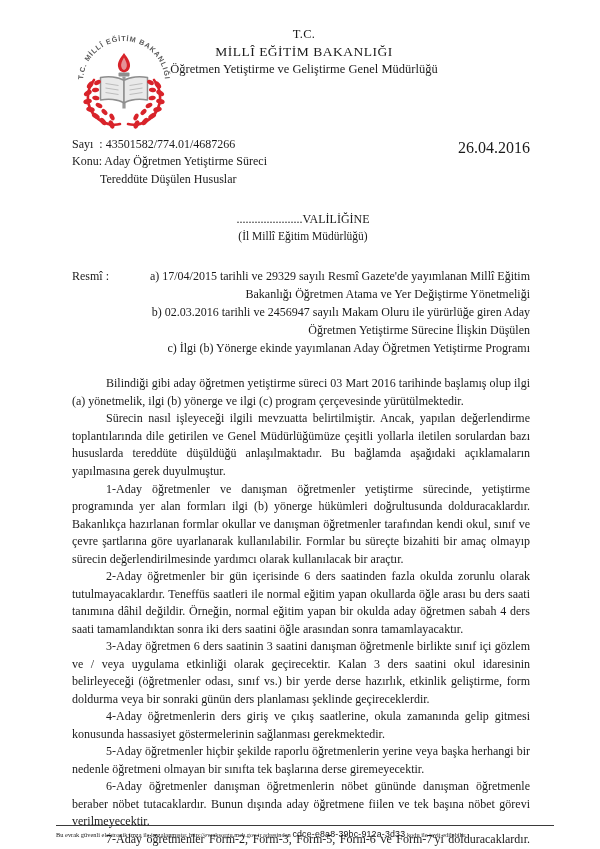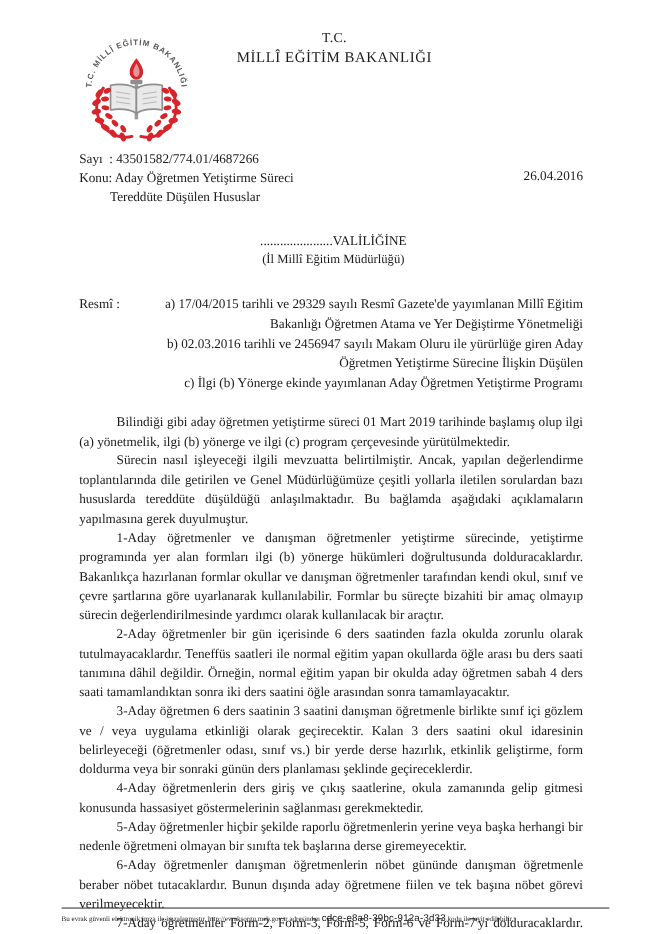--- a/index.html
+++ b/index.html
@@ -64,22 +64,22 @@
     line-height: 1.45;
     position: relative;
   }
   .meta-row {
     display: block;
     white-space: pre;
   }
   .meta-date {
     position: absolute;
     right: 0;
-    top: 16px;
-    font-size: 12px;
+    top: 0;
+    font-size: 16px;
   }
   .meta-sub {
     display: block;
     padding-left: 28px;
     white-space: pre;
   }
 
   
   .addressee {
     margin-top: 22px;
@@ -220,20 +220,21 @@
           <ellipse cx="77" cy="75.5" rx="3.6" ry="2.2" transform="rotate(-28 77 75.5)"></ellipse>
           <ellipse cx="71.5" cy="82" rx="3.6" ry="2.2" transform="rotate(-46 71.5 82)"></ellipse>
           <ellipse cx="64" cy="87" rx="3.6" ry="2.2" transform="rotate(-62 64 87)"></ellipse>
         </g>
       </svg>
     </div>
 
     <div class="head-titles">
       <div class="head-tc">T.C.</div>
       <div class="head-ministry">MİLLÎ EĞİTİM BAKANLIĞI</div>
+      <div class="head-dept">Öğretmen Yetiştirme ve Geliştirme Genel Müdürlüğü</div>
     </div>
   </div>
 
   <div class="meta">
     <span class="meta-date">26.04.2016</span>
     <span class="meta-row">Sayı  : 43501582/774.01/4687266</span>
     <span class="meta-row">Konu: Aday Öğretmen Yetiştirme Süreci</span>
     <span class="meta-sub">Tereddüte Düşülen Hususlar</span>
   </div>
 
@@ -247,21 +248,21 @@
     <div class="refs-list">
       <span class="ref-item">a) 17/04/2015 tarihli ve 29329 sayılı Resmî Gazete'de yayımlanan Millî Eğitim</span>
       <span class="ref-cont">Bakanlığı Öğretmen Atama ve Yer Değiştirme Yönetmeliği</span>
       <span class="ref-item">b) 02.03.2016 tarihli ve 2456947 sayılı Makam Oluru ile yürürlüğe giren Aday</span>
       <span class="ref-cont">Öğretmen Yetiştirme Sürecine İlişkin Düşülen</span>
       <span class="ref-item">c) İlgi (b) Yönerge ekinde yayımlanan Aday Öğretmen Yetiştirme Programı</span>
     </div>
   </div>
 
   <div class="body-text">
-    <p>Bilindiği gibi aday öğretmen yetiştirme süreci 01 Mart 2019 tarihinde başlamış olup ilgi (a) yönetmelik, ilgi (b) yönerge ve ilgi (c) program çerçevesinde yürütülmektedir.</p>
+    <p>Bilindiği gibi aday öğretmen yetiştirme süreci 03 Mart 2016 tarihinde başlamış olup ilgi (a) yönetmelik, ilgi (b) yönerge ve ilgi (c) program çerçevesinde yürütülmektedir.</p>
     <p>Sürecin nasıl işleyeceği ilgili mevzuatta belirtilmiştir. Ancak, yapılan değerlendirme toplantılarında dile getirilen ve Genel Müdürlüğümüze çeşitli yollarla iletilen sorulardan bazı hususlarda tereddüte düşüldüğü anlaşılmaktadır. Bu bağlamda aşağıdaki açıklamaların yapılmasına gerek duyulmuştur.</p>
     <p>1-Aday öğretmenler ve danışman öğretmenler yetiştirme sürecinde, yetiştirme programında yer alan formları ilgi (b) yönerge hükümleri doğrultusunda dolduracaklardır. Bakanlıkça hazırlanan formlar okullar ve danışman öğretmenler tarafından kendi okul, sınıf ve çevre şartlarına göre uyarlanarak kullanılabilir. Formlar bu süreçte bizahiti bir amaç olmayıp sürecin değerlendirilmesinde yardımcı olarak kullanılacak bir araçtır.</p>
     <p>2-Aday öğretmenler bir gün içerisinde 6 ders saatinden fazla okulda zorunlu olarak tutulmayacaklardır.  Teneffüs saatleri ile normal eğitim yapan okullarda öğle arası bu ders saati tanımına dâhil değildir. Örneğin, normal eğitim yapan bir okulda aday öğretmen sabah 4 ders saati tamamlandıktan sonra iki ders saatini öğle arasından sonra tamamlayacaktır.</p>
     <p>3-Aday öğretmen 6 ders saatinin  3 saatini danışman öğretmenle birlikte sınıf içi gözlem ve / veya uygulama etkinliği olarak geçirecektir. Kalan 3 ders saatini okul idaresinin belirleyeceği (öğretmenler odası, sınıf vs.) bir yerde derse hazırlık, etkinlik geliştirme, form doldurma veya bir sonraki günün ders planlaması şeklinde geçireceklerdir.</p>
     <p>4-Aday öğretmenlerin ders giriş ve çıkış saatlerine, okula zamanında gelip gitmesi konusunda hassasiyet göstermelerinin sağlanması gerekmektedir.</p>
     <p>5-Aday öğretmenler hiçbir şekilde raporlu öğretmenlerin yerine veya başka herhangi bir nedenle öğretmeni olmayan bir sınıfta tek başlarına derse giremeyecektir.</p>
     <p>6-Aday öğretmenler danışman öğretmenlerin nöbet gününde danışman öğretmenle beraber nöbet tutacaklardır. Bunun dışında aday öğretmene fiilen ve tek başına nöbet görevi verilmeyecektir.</p>
     <p>7-Aday öğretmenler Form-2, Form-3, Form-5, Form-6 ve Form-7'yi dolduracaklardır. Danışman öğretmenler ise Form-1, Form-4A ve Form-4B'yi dolduracaklardır. Danışman öğretmenler Form-1'i bir hafta önce hazırlayıp okul müdürüne imzalattıktan sonra aday</p>
   </div>
 

